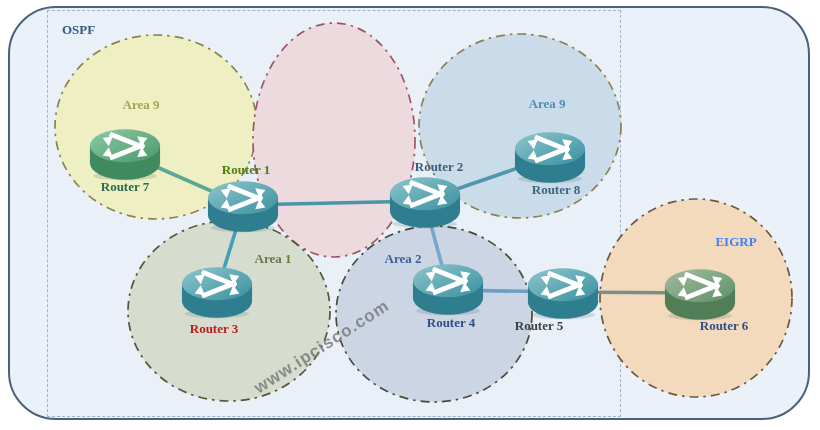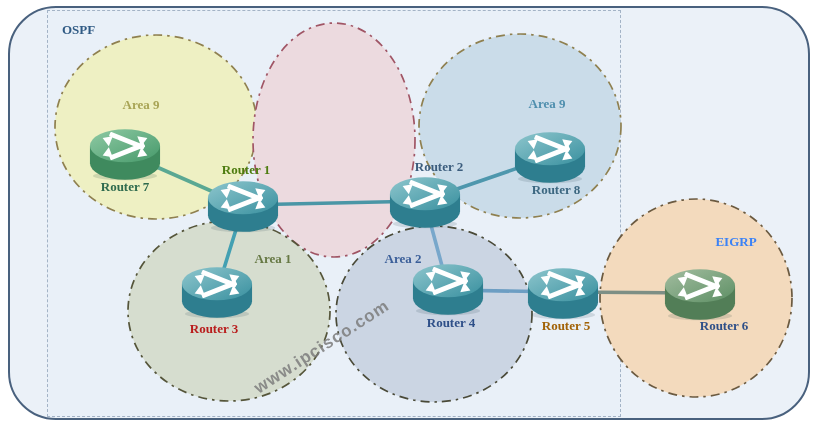--- a/index.html
+++ b/index.html
@@ -189,18 +189,18 @@
         <polygon points="15,29 25.4,30.8 21.4,20.6"></polygon>
           <polygon points="61,11 54.6,19.4 50.6,9.2"></polygon>
       </g>
     </svg>
   </div>
 
   <div class="lbl" style="left: 246px; top: 161px; color: #4d7c0f;">Router 1</div>
   <div class="lbl" style="left: 429px; top: 158px; color: rgb(60, 93, 125); padding-left: 20px;">Router 2</div>
   <div class="lbl" style="left: 214px; top: 320px; color: #b91c1c;">Router 3</div>
   <div class="lbl" style="left: 451px; top: 314px; color: rgb(46, 79, 136);">Router 4</div>
-  <div class="lbl" style="left: 566px; top: 317px; color: #a16207;">Router 5</div>
+  <div class="lbl" style="left: 539px; top: 317px; color: #404040;">Router 5</div>
   <div class="lbl" style="left: 702px; top: 317px; color: rgb(46, 79, 136); padding-left: 44px;">Router 6</div>
   <div class="lbl" style="left: 125px; top: 178px; color: rgb(46, 106, 78);">Router 7</div>
   <div class="lbl" style="left: 556px; top: 181px; color: rgb(60, 103, 128);">Router 8</div>
 
 </div>
 
 </body></html>

